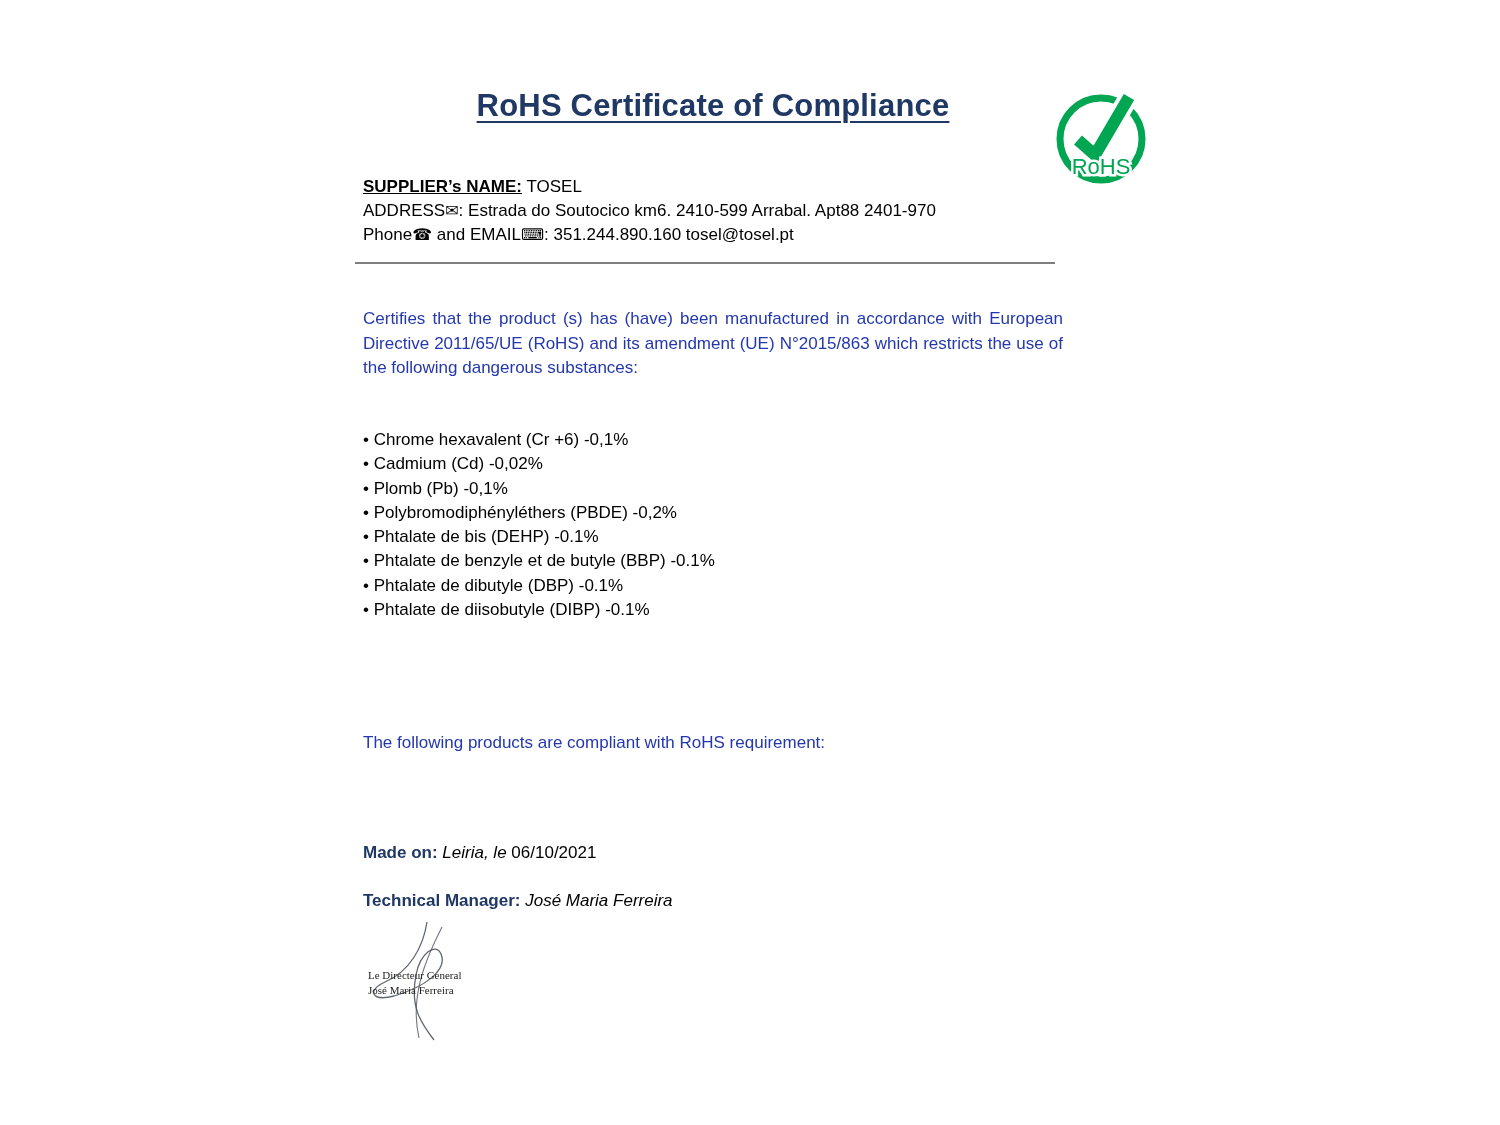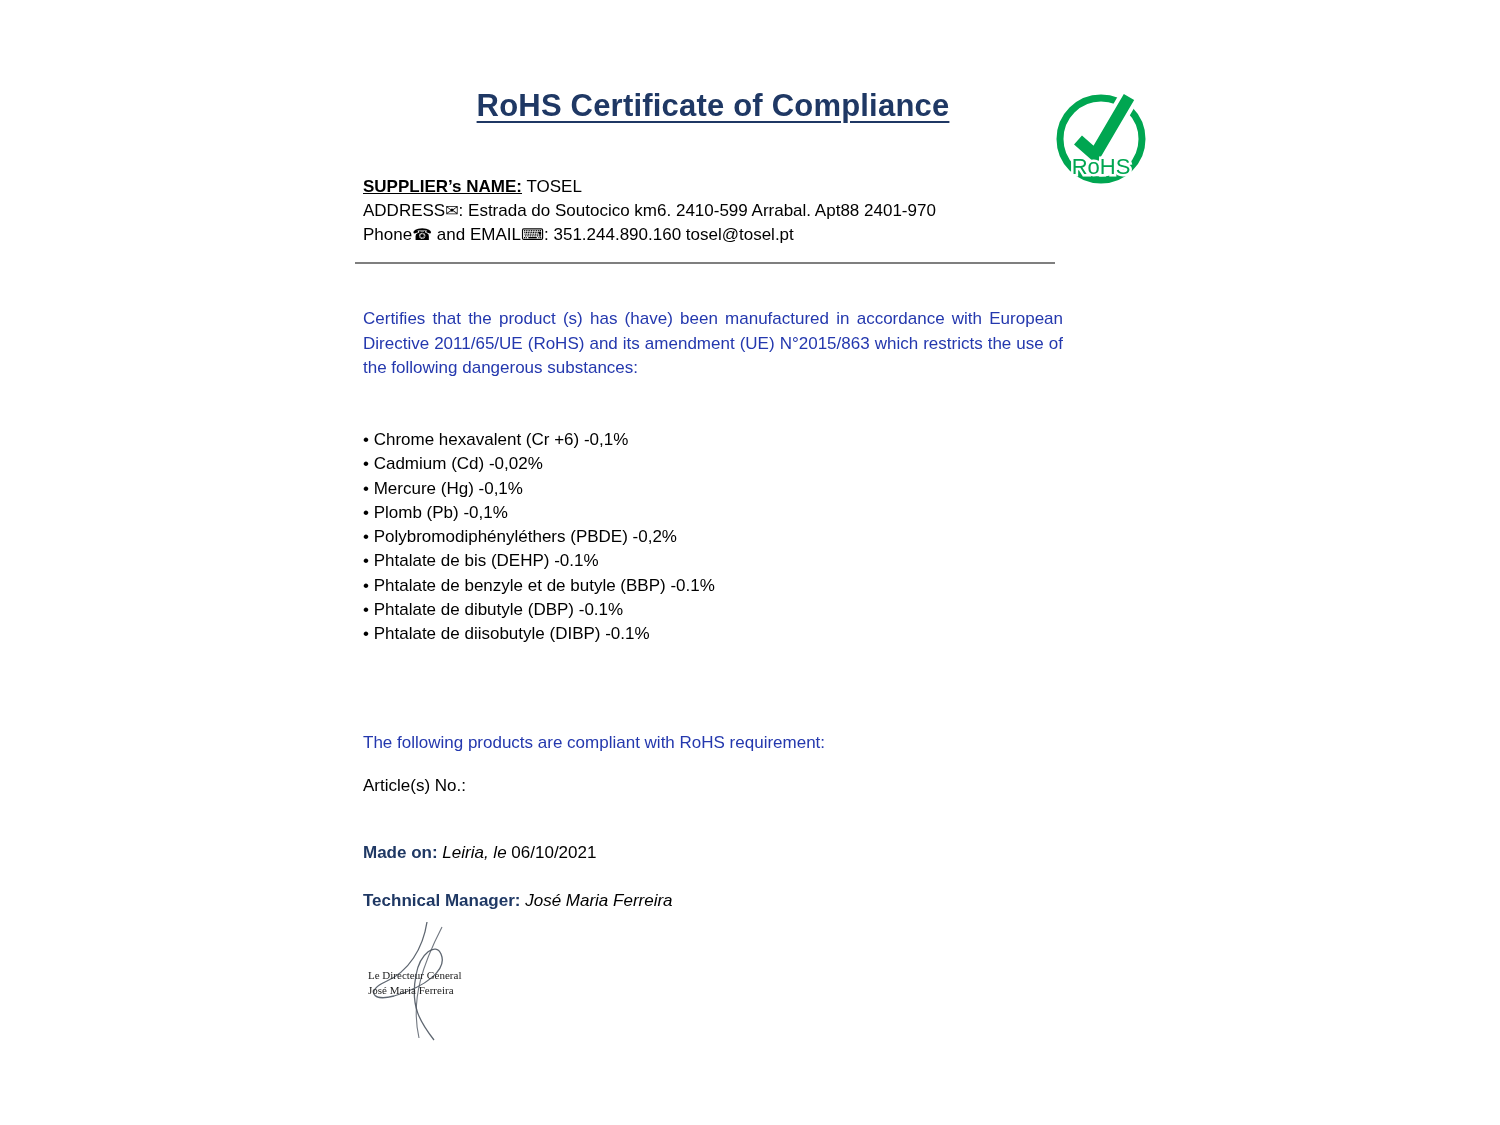--- a/index.html
+++ b/index.html
@@ -96,32 +96,30 @@
     </div>
   </div>
 
   <div class="divider"></div>
 
   <div class="content-col certifies">Certifies that the product (s) has (have) been manufactured in accordance with European Directive 2011/65/UE (RoHS) and its amendment (UE) N°2015/863 which restricts the use of the following dangerous substances:</div>
 
   <ul class="content-col substances">
     <li>Chrome hexavalent (Cr +6) -0,1%</li>
     <li>Cadmium (Cd) -0,02%</li>
-    <li>Mercure (Hg) -0,1%</li>
     <li>Plomb (Pb) -0,1%</li>
     <li>Polybromodiphényléthers (PBDE) -0,2%</li>
     <li>Phtalate de bis (DEHP) -0.1%</li>
     <li>Phtalate de benzyle et de butyle (BBP) -0.1%</li>
     <li>Phtalate de dibutyle (DBP) -0.1%</li>
     <li>Phtalate de diisobutyle (DIBP) -0.1%</li>
   </ul>
 
   <div class="content-col compliance-line">The following products are compliant with RoHS requirement:</div>
 
-  <div class="content-col article-line">Article(s) No.:</div>
 
   <div class="content-col made-on">
     <span class="navy-bold">Made on:</span>
     <span class="ital">Leiria, le</span>
     <span>06/10/2021</span>
   </div>
 
   <div class="content-col manager-line">
     <span class="navy-bold">Technical Manager:</span>
     <span class="ital">José Maria Ferreira</span>

